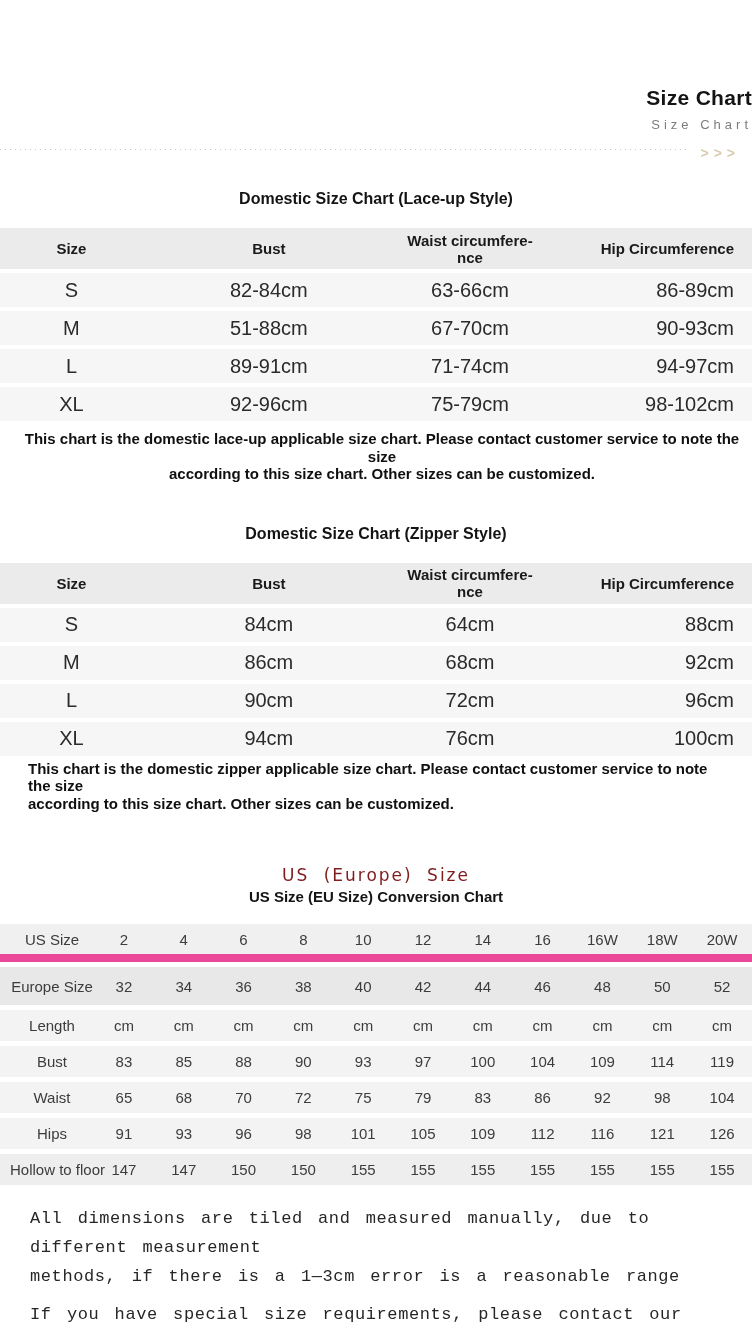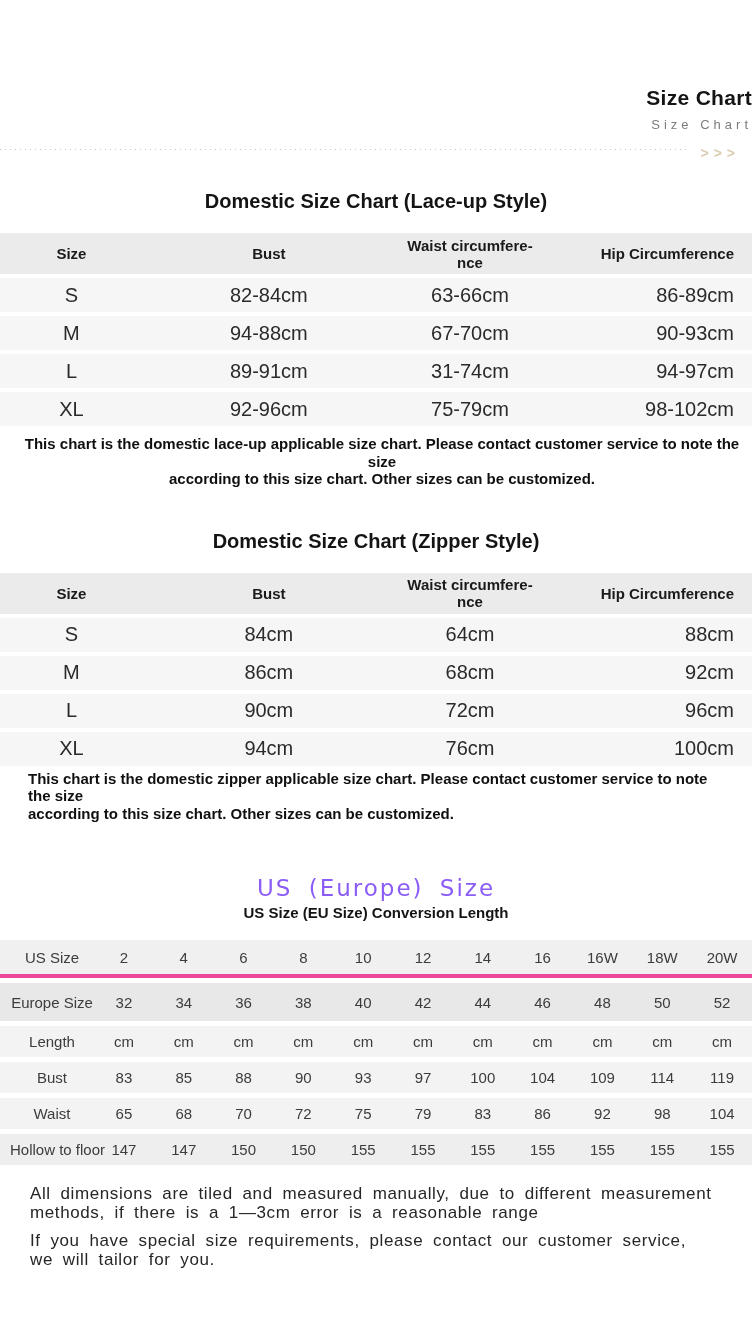--- a/index.html
+++ b/index.html
@@ -21,21 +21,21 @@
     content: ""; position: absolute; left: 0; right: 0; top: 5px; height: 1px;
     background-image: repeating-linear-gradient(to right, var(--divider-dot, #c8c8c8) 0 1px, transparent 1px 5px);
   }
   .chevrons {
     position: relative; display: inline-block; background: #fff; padding: 0 12px;
     color: var(--accent-tan, #d9ccae); font-size: 14px; font-weight: 700;
     letter-spacing: 5px; line-height: 10px; top: 0;
   }
 
   
-  .sec-title { margin: 36px 0 0; text-align: center; font-size: 20px; font-weight: 700; color: #141414; }
+  .sec-title { margin: 36px 0 0; text-align: center; font-size: 16px; font-weight: 700; color: #141414; }
   .sec-title.zipper { margin-top: 42px; }
 
   
   .size-table { width: 100%; border-collapse: separate; border-spacing: 0 4px; margin-top: 16px; table-layout: fixed; }
   .size-table col.c-size  { width: 19%; }
   .size-table col.c-bust  { width: 33.5%; }
   .size-table col.c-waist { width: 20%; }
   .size-table col.c-hip   { width: 27.5%; }
   .size-table th {
     background: var(--table-header-bg, #ebebeb); height: 41px;
@@ -51,42 +51,42 @@
 
   
   .note { font-size: 15px; font-weight: 700; color: #101010; line-height: 17.5px; white-space: pre-line; margin: 5px 0 0; }
   .note.center { text-align: center; margin-left: 12px; }
   .note.left { text-align: left; padding: 0 30px 0 28px; margin-top: 0; }
 
   
   .us-title {
     margin: 53px 0 0; text-align: center;
     font-family: "DejaVu Sans", sans-serif;
-    font-size: 23px; font-weight: 400; color: #8b5cf6;
+    font-size: 17px; font-weight: 400; color: #7f1d1d;
     letter-spacing: 2px; word-spacing: 7px;
   }
   .conv-sub { margin: 3px 0 0; text-align: center; font-size: 15px; font-weight: 700; color: #141414; }
 
   .conv-table { width: 100%; border-collapse: separate; border-spacing: 0 5px; margin-top: 14px; table-layout: fixed; }
   .conv-table col.lbl { width: 12.5%; }
   .conv-table th, .conv-table td {
     font-size: 15px; font-weight: 400; color: #3c3c3c;
     text-align: center; height: 31px; padding: 0;
   }
   .conv-table th { white-space: nowrap; padding-left: 10px; }
-  .conv-table tr.r-ussize > * { background: var(--conv-row1-bg, #f0f0f0); height: 38px; border-bottom: 4px solid #ec4899; margin-left: 8px; }
+  .conv-table tr.r-ussize > * { background: var(--conv-row1-bg, #f0f0f0); height: 38px; border-bottom: 8px solid #ec4899; margin-left: 8px; }
   .conv-table tr.r-europe > * { background: var(--conv-row2-bg, #e8e8e8); height: 38px; }
   .conv-table tr.r-plain  > * { background: var(--conv-row-bg, #f3f3f3); }
   .conv-table tr.r-last   > * { background: var(--conv-row-last-bg, #eeeeee); }
 
   
   .footer { margin-top: 14px; padding: 0 30px; }
   .footer p {
-    margin: 0; font-size: 17px; color: #262626; line-height: 19px;
-    letter-spacing: 0.6px; word-spacing: 4.5px; white-space: pre-line;
+    margin: 0; font-size: 17px; color: #262626; line-height: 29px;
+    letter-spacing: 0.6px; word-spacing: 4.5px; white-space: pre-line; font-family: Liberation Mono, monospace;
   }
   .footer p + p { margin-top: 9px; }
 </style>
 </head>
 <body>
 
 <div class="page">
 
   <header class="hdr">
     <h1 class="title">Size Chart</h1>
@@ -116,28 +116,28 @@
       </thead>
       <tbody>
         <tr>
           <td>S</td>
           <td>82-84cm</td>
           <td>63-66cm</td>
           <td class="col-hip">86-89cm</td>
         </tr>
         <tr>
           <td>M</td>
-          <td>94-88cm</td>
+          <td>51-88cm</td>
           <td>67-70cm</td>
           <td class="col-hip">90-93cm</td>
         </tr>
         <tr>
           <td>L</td>
           <td>89-91cm</td>
-          <td>31-74cm</td>
+          <td>71-74cm</td>
           <td class="col-hip">94-97cm</td>
         </tr>
         <tr>
           <td>XL</td>
           <td>92-96cm</td>
           <td>75-79cm</td>
           <td class="col-hip">98-102cm</td>
         </tr>
       </tbody>
     </table>
@@ -189,21 +189,21 @@
           <td class="col-hip">100cm</td>
         </tr>
       </tbody>
     </table>
     <p class="note left">This chart is the domestic zipper applicable size chart. Please contact customer service to note the size
 according to this size chart. Other sizes can be customized.</p>
   </section>
 
   <section>
     <h2 class="us-title">US (Europe) Size</h2>
-    <h3 class="conv-sub">US Size (EU Size) Conversion Length</h3>
+    <h3 class="conv-sub">US Size (EU Size) Conversion Chart</h3>
     <table class="conv-table">
       <colgroup>
         <col class="lbl">
           <col>
           <col>
           <col>
           <col>
           <col>
           <col>
           <col>
@@ -276,20 +276,34 @@
           <td>70</td>
           <td>72</td>
           <td>75</td>
           <td>79</td>
           <td>83</td>
           <td>86</td>
           <td>92</td>
           <td>98</td>
           <td>104</td>
         </tr>
+        <tr class="r-plain">
+          <th>Hips</th>
+          <td>91</td>
+          <td>93</td>
+          <td>96</td>
+          <td>98</td>
+          <td>101</td>
+          <td>105</td>
+          <td>109</td>
+          <td>112</td>
+          <td>116</td>
+          <td>121</td>
+          <td>126</td>
+        </tr>
         <tr class="r-last">
           <th>Hollow to floor</th>
           <td>147</td>
           <td>147</td>
           <td>150</td>
           <td>150</td>
           <td>155</td>
           <td>155</td>
           <td>155</td>
           <td>155</td>

